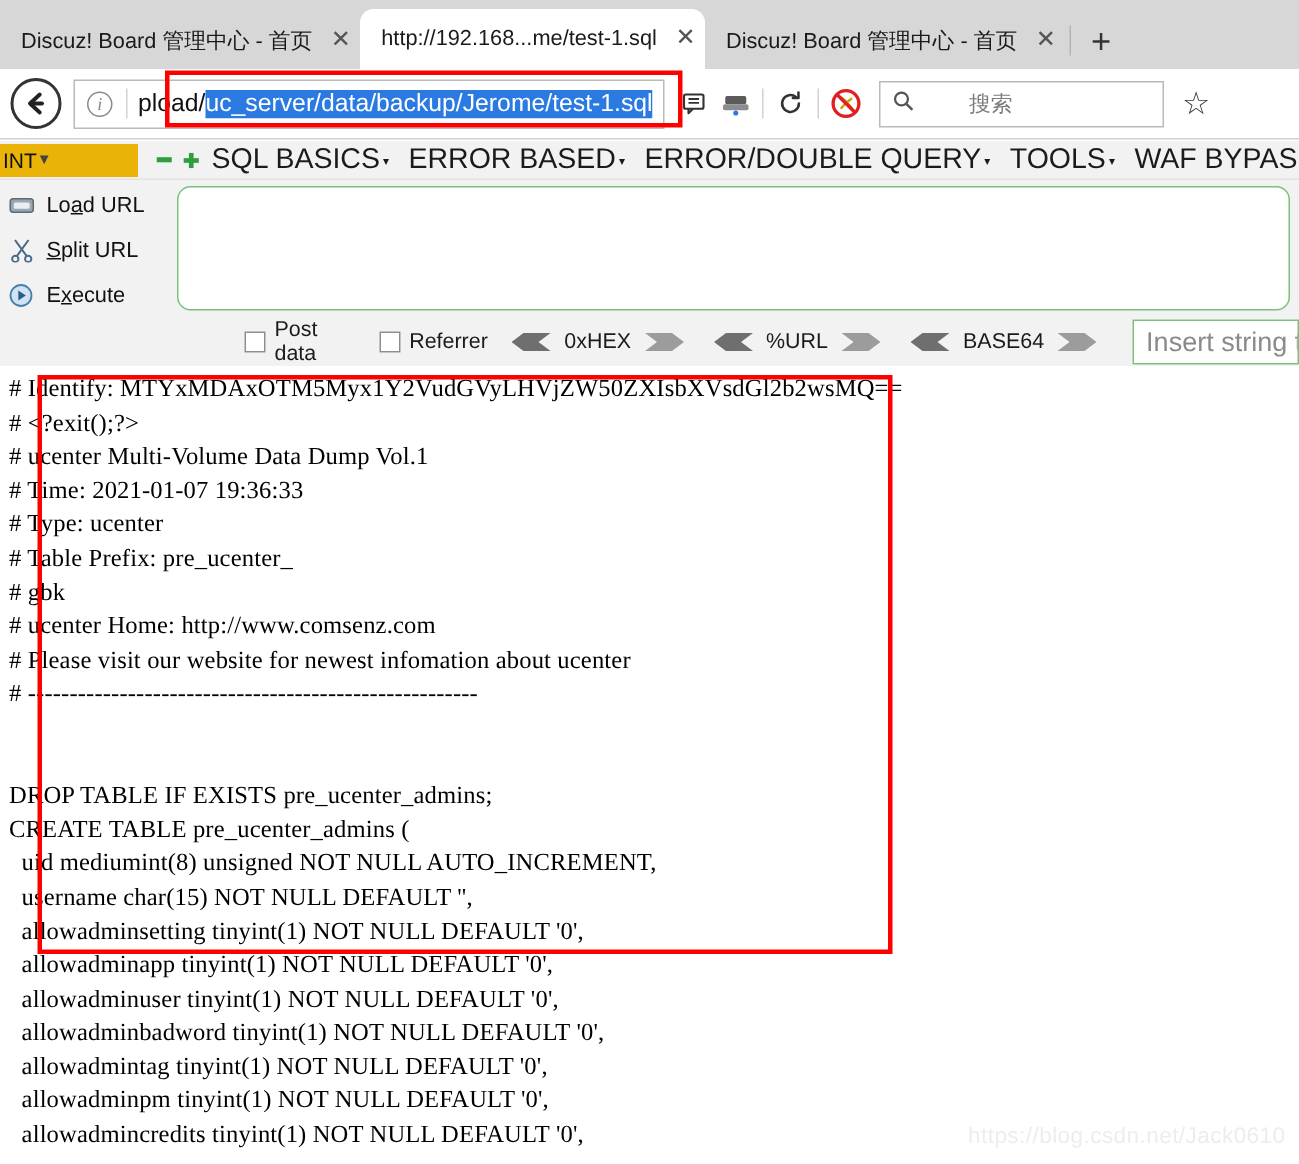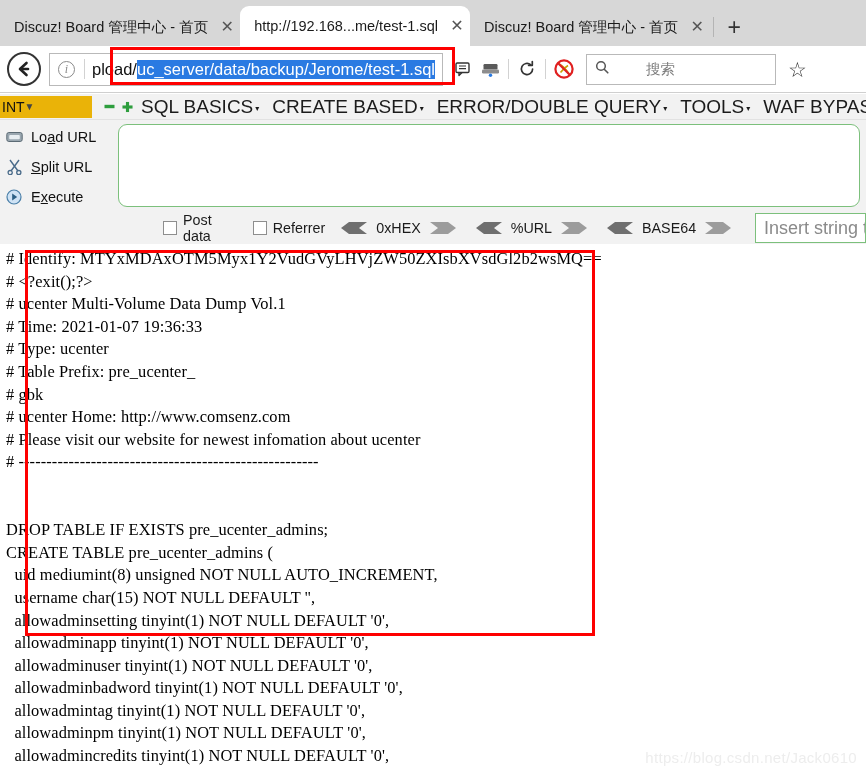--- a/index.html
+++ b/index.html
@@ -301,21 +301,21 @@
         </svg>
     </div>
     <div class="hb-sq" style="margin-left:7px;">
       <svg width="12" height="12" viewBox="0 0 12 12">
         <rect x="4.3" y="0.5" width="3.4" height="11" fill="#2e9e3e"></rect>
         <rect x="0.5" y="4.3" width="11" height="3.4" fill="#2e9e3e"></rect>
       </svg>
     </div>
     <div class="hb-menu">
       <span class="mi">SQL BASICS</span>
-      <span class="mi">CREATE BASED</span>
+      <span class="mi">ERROR BASED</span>
       <span class="mi">ERROR/DOUBLE QUERY</span>
       <span class="mi">TOOLS</span>
       <span class="mi">WAF BYPASS</span>
       <span class="mi">ENCODING</span>
       <span class="mi">HTML</span>
     </div>
   </div>
 
   <div class="hb-body">
 

